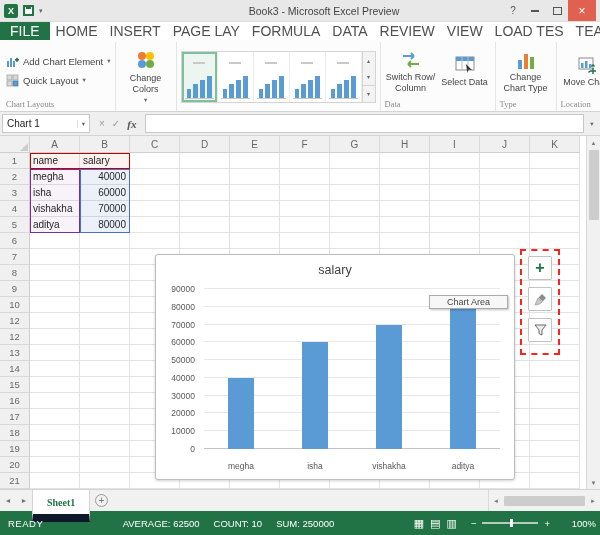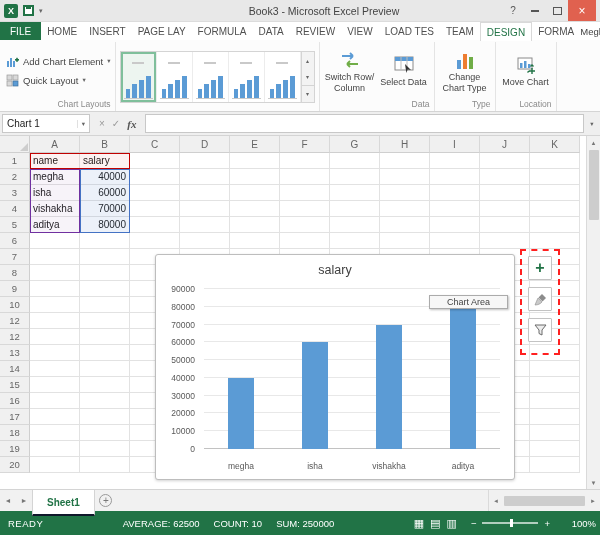--- a/index.html
+++ b/index.html
@@ -16,30 +16,30 @@
 .tb-title{position:absolute;left:0;right:0;text-align:center;font-size:10.5px;color:#444;pointer-events:none;margin-left:48px;}
 .winbtns{margin-left:auto;display:flex;align-items:center;z-index:2;height:100%;}
 .winbtn{width:22px;height:100%;display:flex;align-items:center;justify-content:center;font-size:10px;color:#555;}
 .winbtn .mini{width:8px;height:2px;background:#555;}
 .winbtn .maxi{width:9px;height:8px;border:1px solid #555;}
 .winbtn.close{background:#E0614F;color:#fff;width:28px;font-size:12px;}
 
 
 .tabrow{height:18px;background:#fff;display:flex;align-items:stretch;}
 .tabs{display:flex;align-items:stretch;}
-.tab{padding:0 6px;display:flex;align-items:center;font-size:10px;color:#505050;white-space:nowrap;}
+.tab{padding:0 6px;display:flex;align-items:center;font-size:14px;color:#505050;white-space:nowrap;}
 .tab.file{background:#217346;color:#fff;padding:0 10px;}
 .tab.active{color:#217346;border:1px solid #D9D9D9;border-bottom:none;background:#fff;margin-bottom:-1px;z-index:3;}
 .tab-user{margin-left:auto;display:flex;align-items:center;gap:4px;font-size:9.5px;color:#444;padding-right:6px;white-space:nowrap;}
 
 
 .ribbon{height:72px;background:#FCFCFC;border-bottom:1px solid #D4D4D4;display:flex;padding:2px 2px 0 2px;}
 .rgroup{display:flex;flex-direction:column;border-right:1px solid #E4E4E4;padding:1px 4px 0 4px;}
 .rg-body{flex:1;display:flex;align-items:center;gap:2px;}
-.rg-label{font-size:8.5px;color:#8A8A8A;text-align:right;padding:1px 0 2px;}
+.rg-label{font-size:8.5px;color:#8A8A8A;text-align:left;padding:1px 0 2px;font-family:Liberation Serif, serif;}
 .stack{display:flex;flex-direction:column;gap:6px;justify-content:center;}
 .sbtn{display:flex;align-items:center;gap:4px;font-size:9.5px;color:#444;background:none;border:none;font-family:inherit;white-space:nowrap;}
 .dd{font-size:6.5px;color:#666;}
 .bigbtn{width:52px;display:flex;flex-direction:column;align-items:center;gap:2px;font-size:9px;color:#444;text-align:center;line-height:1.15;background:none;border:none;font-family:inherit;padding-top:2px;}
 .gallery{display:flex;border:1px solid #D4D4D4;background:#fff;height:52px;}
 .style-thumb{width:36px;height:50px;border-right:1px solid #ECECEC;position:relative;padding:4px 3px 3px 3px;display:flex;flex-direction:column;justify-content:flex-end;background:#fff;}
 .style-thumb.selected{box-shadow:inset 0 0 0 2px #7FBF9B;background:#EDF5F0;}
 .t-dash{height:2px;width:12px;background:#C9C9C9;margin:0 auto 3px auto;flex:none;}
 .mini-bars{display:flex;align-items:flex-end;gap:2px;height:32px;border-bottom:1px solid #C9C9C9;padding:0 2px;}
 .mini-bars i{flex:1;background:#5B9BD5;display:block;}
@@ -91,21 +91,21 @@
 .chart-tooltip{position:absolute;right:6px;top:40px;background:#F7F7F7;border:1px solid #ABABAB;box-shadow:1px 1px 2px rgba(0,0,0,0.25);font-size:9px;color:#444;padding:1px 17px;z-index:6;}
 
 
 .chart-side{position:absolute;left:520px;top:113px;width:40px;height:106px;border:2px dashed #FF2020;display:flex;flex-direction:column;align-items:center;gap:7px;padding-top:5px;z-index:6;}
 .cbtn{width:24px;height:24px;background:#fff;border:1px solid #C3C3C3;display:flex;align-items:center;justify-content:center;border-radius:1px;}
 .cbtn .plus{color:#217346;font-size:16px;font-weight:bold;line-height:1;}
 
 
 .sheetbar{height:22px;background:#F1F1F1;border-top:1px solid #D4D4D4;display:flex;align-items:stretch;}
 .snav{width:16px;display:flex;align-items:center;justify-content:center;font-size:7px;color:#777;}
-.sheettab{padding:12px 14px;background:#fff;border-left:1px solid #D4D4D4;border-right:1px solid #D4D4D4;border-bottom:2px solid #0f172a;display:flex;align-items:center;color:#217346;font-weight:bold;font-size:10px;}
+.sheettab{padding:12px 14px;background:#fff;border-left:1px solid #D4D4D4;border-right:1px solid #D4D4D4;border-bottom:8px solid #0f172a;display:flex;align-items:center;color:#217346;font-weight:bold;font-size:10px;font-family:Liberation Serif, serif;}
 .newsheet{width:22px;display:flex;align-items:center;justify-content:center;}
 .newsheet span{width:13px;height:13px;border:1px solid #999;border-radius:50%;font-size:10px;line-height:11px;text-align:center;color:#777;}
 .sb-space{flex:1;}
 .hscroll{width:112px;background:#F1F1F1;border-left:1px solid #DADADA;display:flex;align-items:center;}
 .hs-arrow{width:14px;text-align:center;font-size:6px;color:#777;}
 .hthumb{flex:1;height:10px;background:#CDCDCD;margin:0 1px;border-radius:1px;}
 
 
 .statusbar{height:24px;background:#217346;color:#fff;display:flex;align-items:center;font-size:9.5px;padding-left:8px;gap:14px;}
 .sb-mode{letter-spacing:0.5px;}
@@ -182,20 +182,35 @@
               <rect x="7" y="7" width="5" height="5" fill="#5B9BD5" stroke="#41719C" stroke-width="0.7"></rect>
             </svg>
           <span>Quick Layout</span>
           <span class="dd">▾</span>
         </button>
       </div>
     </div>
     <div class="rg-label">Chart Layouts</div>
   </div>
 
+  <div class="rgroup">
+    <div class="rg-body">
+      <button class="bigbtn">
+        <svg width="22" height="22">
+            <circle cx="7" cy="7" r="4" fill="#ED7D31"></circle>
+            <circle cx="15" cy="7" r="4" fill="#FFC000"></circle>
+            <circle cx="7" cy="15" r="4" fill="#5B9BD5"></circle>
+            <circle cx="15" cy="15" r="4" fill="#70AD47"></circle>
+          </svg>
+        <span>Change Colors</span>
+        <span class="dd">▾</span>
+      </button>
+    </div>
+    <div class="rg-label"></div>
+  </div>
 
   <div class="rgroup">
     <div class="rg-body">
       <div class="gallery">
         <div class="style-thumb selected">
             <span class="t-dash"></span>
             <div class="mini-bars">
               <i style="height: 9px;"></i>
               <i style="height: 14px;"></i>
               <i style="height: 18px;"></i>
@@ -604,20 +619,34 @@
         <div class="cell"></div>
         <div class="cell"></div>
         <div class="cell"></div>
         <div class="cell"></div>
         <div class="cell"></div>
         <div class="cell"></div>
         <div class="cell"></div>
         <div class="cell"></div>
         <div class="cell"></div>
       </div>
+      <div class="grow">
+        <div class="rn">21</div>
+        <div class="cell"></div>
+        <div class="cell"></div>
+        <div class="cell"></div>
+        <div class="cell"></div>
+        <div class="cell"></div>
+        <div class="cell"></div>
+        <div class="cell"></div>
+        <div class="cell"></div>
+        <div class="cell"></div>
+        <div class="cell"></div>
+        <div class="cell"></div>
+      </div>
     </div>
 
   <div class="range r-red" style="left:30px;top:17px;width:100px;height:16px;"></div>
   <div class="range r-purple" style="left:30px;top:33px;width:50px;height:64px;"></div>
   <div class="range r-blue" style="left:80px;top:33px;width:50px;height:64px;"></div>
 
   <div class="chart-box">
     <div class="chart-title">salary</div>
     <div class="y-labels" id="y-labels">
         <span style="bottom: calc(0% - 5px);">0</span>

